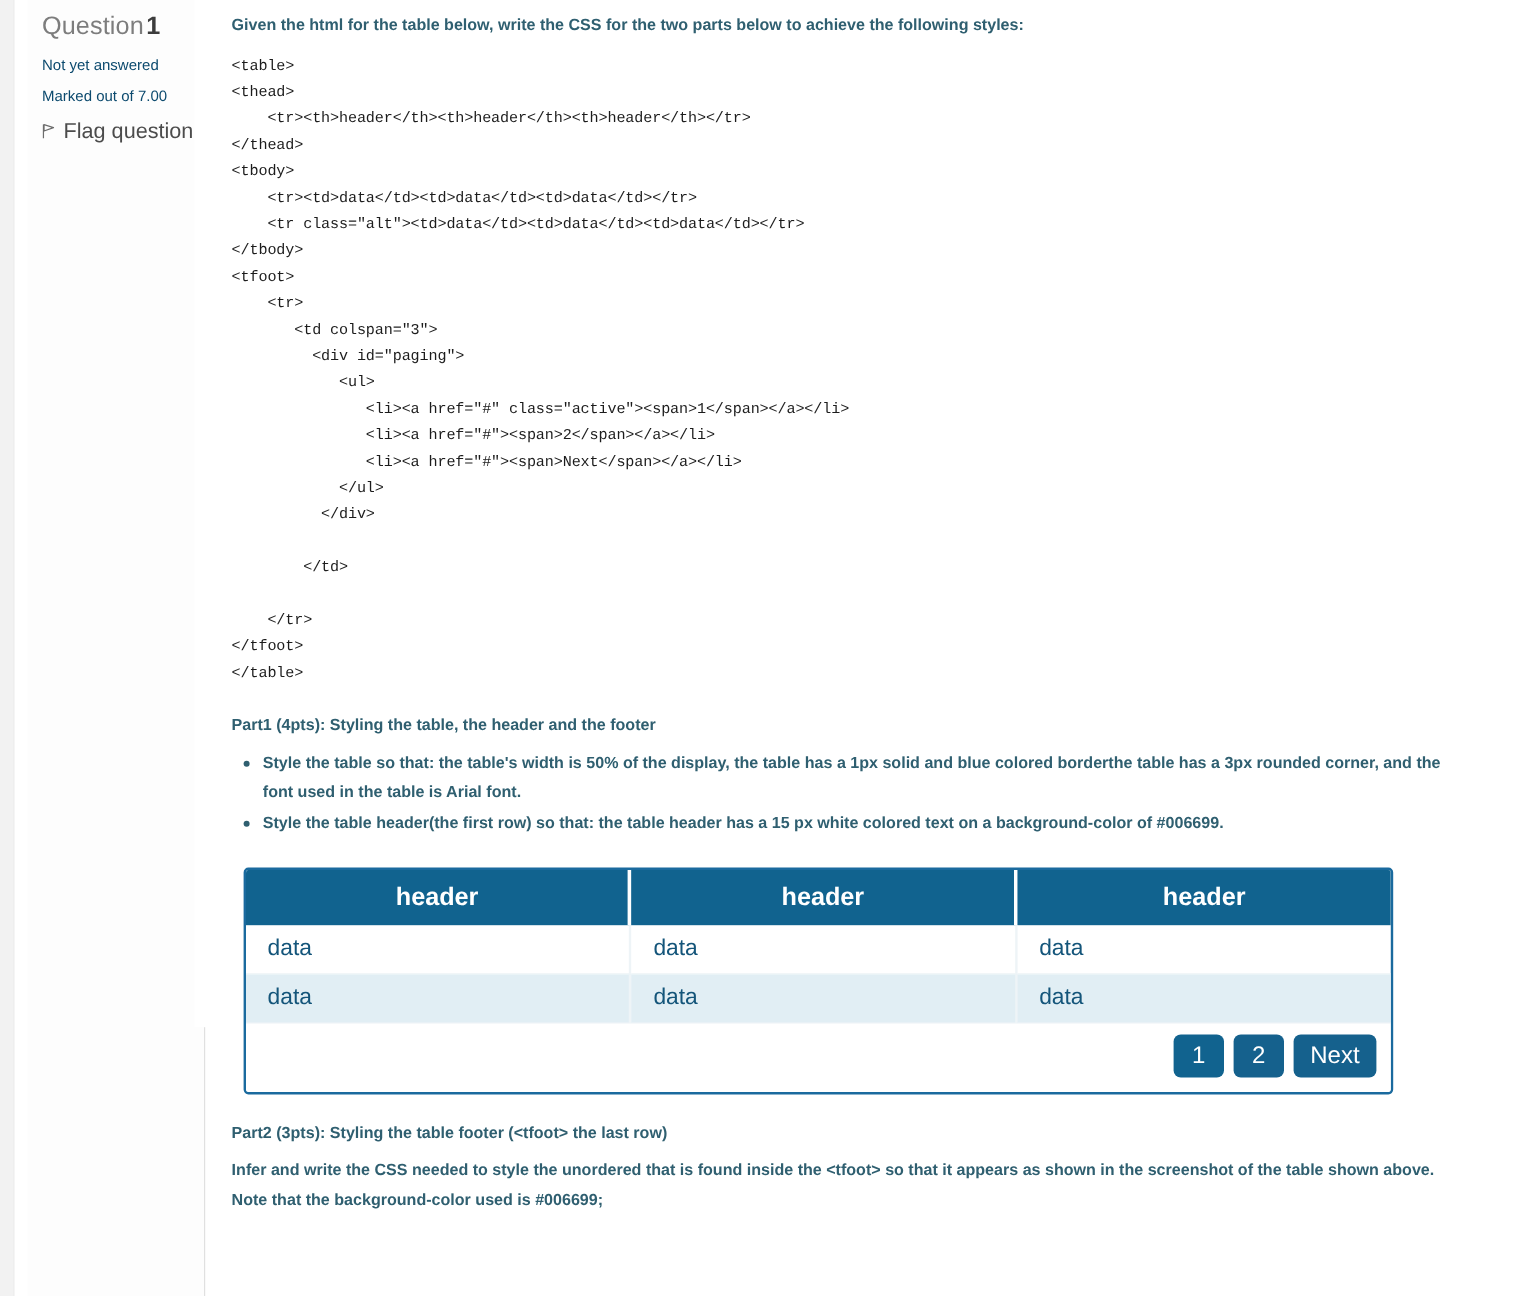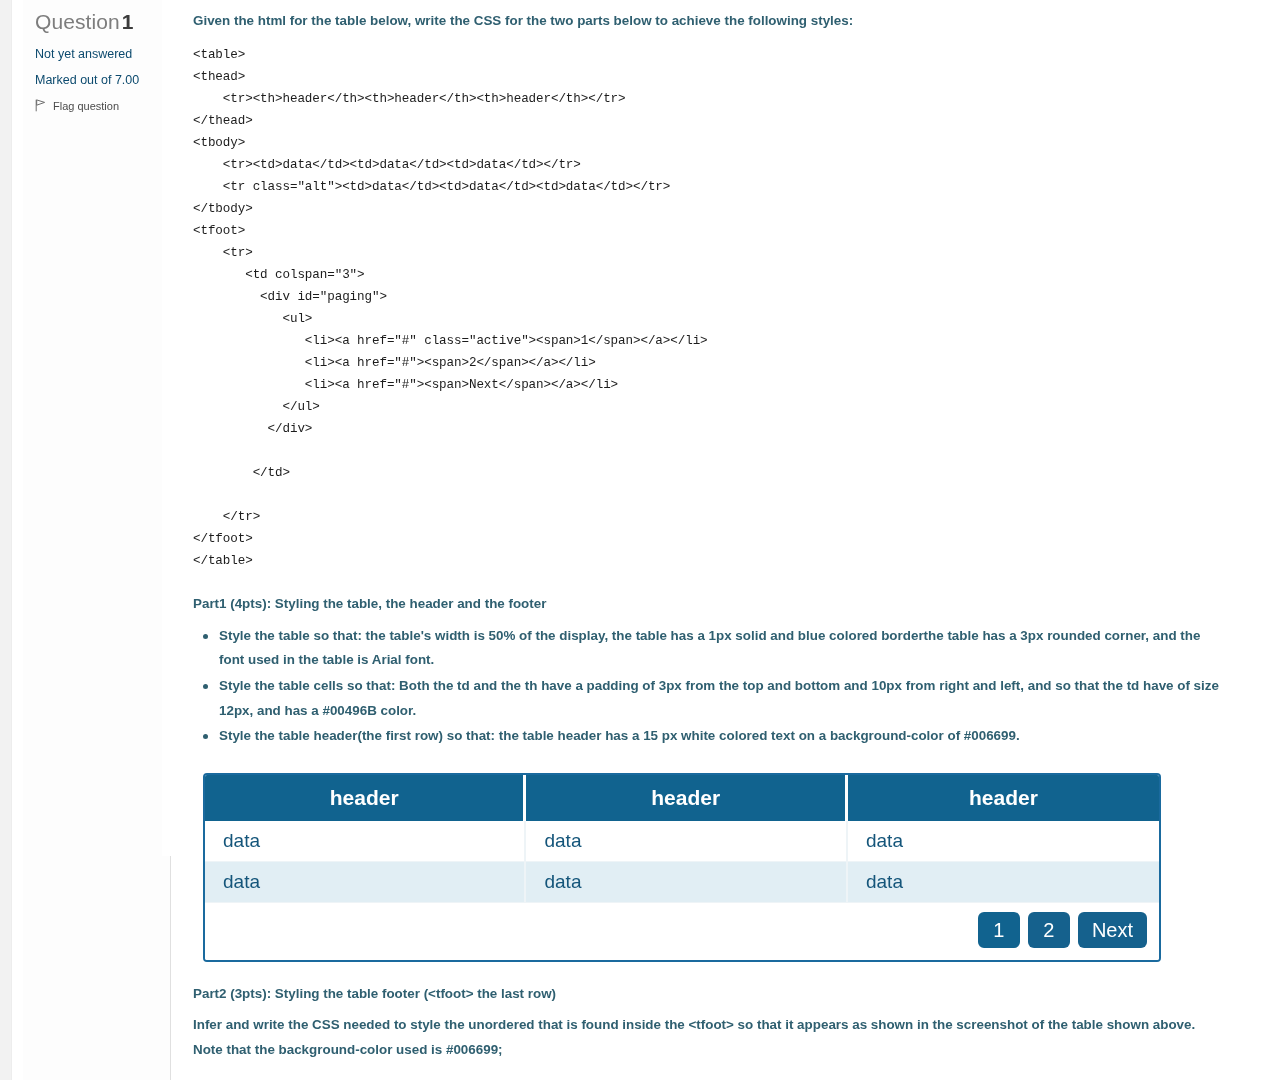--- a/index.html
+++ b/index.html
@@ -51,21 +51,21 @@
   .qinfo-line {
     font-size: 12.5px;
     color: #0c4a6e;
     margin-bottom: 12px;
     white-space: nowrap;
   }
   .qinfo-flag {
     display: flex;
     align-items: center;
     gap: 7px;
-    font-size: 11px;
+    font-size: 18px;
     color: #4c4c4c;
     cursor: pointer;
     white-space: nowrap;
   }
   .flag-icon { width: 11px; height: 13px; display: block; }
   
   .content {
     position: absolute;
     left: 162px; top: 0;
     width: 1118px; height: 856px;
@@ -235,21 +235,20 @@
         &lt;/td&gt;
 
     &lt;/tr&gt;
 &lt;/tfoot&gt;
 &lt;/table&gt;</pre>
 
     <p class="part-title">Part1 (4pts):  Styling the table, the header and the footer</p>
 
     <ul class="reqs">
       <li>Style the table so that:  the table's width is 50% of the display, the table has a 1px solid and blue colored borderthe table has a 3px rounded corner, and the font used in the table is Arial font.</li>
-      <li>Style the table cells so that: Both the td and the th have a padding of 3px from the top and bottom and 10px from right and left, and so that the td have of size 12px, and has a #00496B color.</li>
       <li>Style the table header(the first row) so that: the table header has a 15 px  white colored text on a background-color of #006699.</li>
     </ul>
 
     <div class="sample-wrap">
       <table class="sample">
         <thead>
           <tr>
             <th>header</th>
             <th>header</th>
             <th>header</th>

